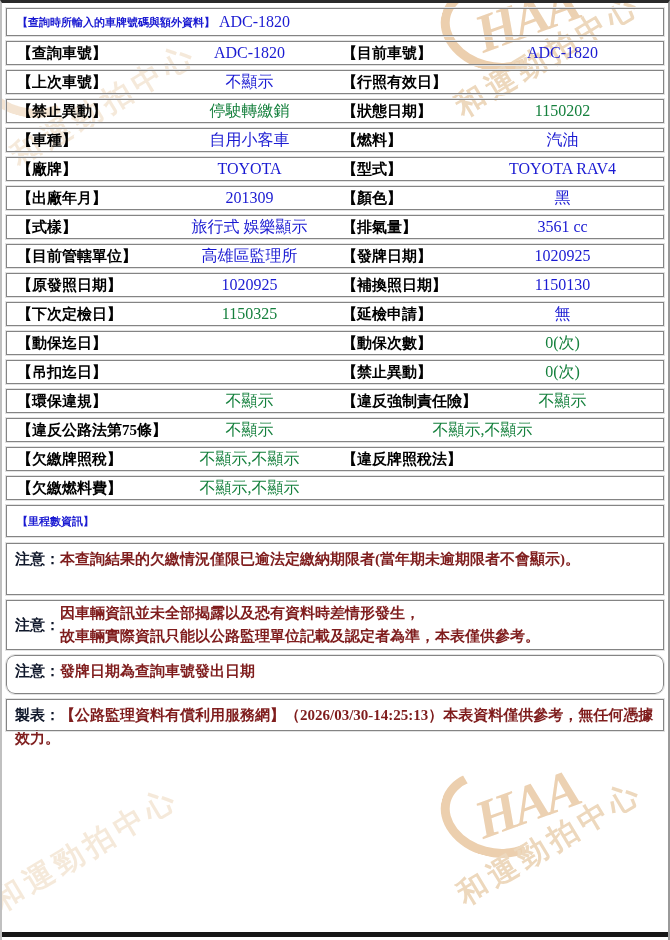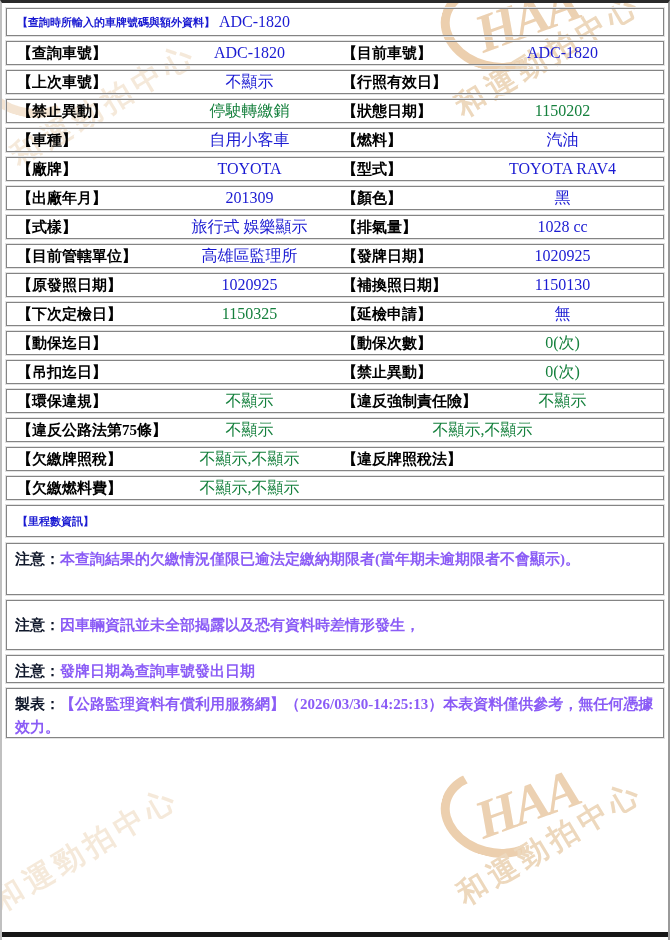--- a/index.html
+++ b/index.html
@@ -41,21 +41,21 @@
   .lbl{ font-weight:bold; color:#000; font-size:15px; white-space:nowrap; }
   .val{ font-size:16px; white-space:nowrap; }
   .val[data-color="blue"]{ color:#1a1ad2; }
   .val[data-color="red"]{ color:#15803d; }
   .c1{ width:140px; }
   .c2{ width:185px; text-align:center; }
   .c3{ width:160px; }
   .c4{ flex:1; text-align:center; padding-right:30px; }
   .blue-bold{ color:#1a1ad2; font-weight:bold; font-size:11px; }
   .note-prefix{ color:#0f172a; font-weight:bold; }
-  .note-text{ color:#8b5cf6; font-weight:bold; }
+  .note-text{ color:#7f1d1d; font-weight:bold; }
   .note-flex{ display:flex; }
   .note-flex .note-body{ flex:1; }
   .bottom-bar{
     position:absolute; left:0; right:0; bottom:3px; height:5px;
     background:#161616; z-index:2;
   }
 </style>
 </head>
 <body>
 
@@ -117,21 +117,21 @@
   <div class="row data-row">
     <span class="lbl c1">【出廠年月】</span>
     <span class="val c2" data-color="blue">201309</span>
     <span class="lbl c3">【顏色】</span>
     <span class="val c4" data-color="blue">黑</span>
   </div>
   <div class="row data-row">
     <span class="lbl c1">【式樣】</span>
     <span class="val c2" data-color="blue">旅行式 娛樂顯示</span>
     <span class="lbl c3">【排氣量】</span>
-    <span class="val c4" data-color="blue">1028 cc</span>
+    <span class="val c4" data-color="blue">3561 cc</span>
   </div>
   <div class="row data-row">
     <span class="lbl c1">【目前管轄單位】</span>
     <span class="val c2" data-color="blue">高雄區監理所</span>
     <span class="lbl c3">【發牌日期】</span>
     <span class="val c4" data-color="blue">1020925</span>
   </div>
   <div class="row data-row">
     <span class="lbl c1">【原發照日期】</span>
     <span class="val c2" data-color="blue">1020925</span>
@@ -184,24 +184,25 @@
     <span class="blue-bold">【里程數資訊】</span>
   </div>
 
   <div class="row note-row" style="height:52px; margin-top:6px;">
     <span class="note-prefix">注意：</span><span class="note-text">本查詢結果的欠繳情況僅限已逾法定繳納期限者(當年期未逾期限者不會顯示)。</span>
   </div>
   <div class="row note-row note-flex" style="height:50px;">
     <span class="note-prefix">注意：</span>
     <div class="note-body">
       <div class="note-text">因車輛資訊並未全部揭露以及恐有資料時差情形發生，</div>
+      <div class="note-text">故車輛實際資訊只能以公路監理單位記載及認定者為準，本表僅供參考。</div>
     </div>
   </div>
-  <div class="row note-row" style="height:28px;">
+  <div class="row note-row" style="height:39px;border-radius:9px;">
     <span class="note-prefix">注意：</span><span class="note-text">發牌日期為查詢車號發出日期</span>
   </div>
 
-  <div class="row note-row" style="height:50px;font-family:Liberation Serif, serif;">
+  <div class="row note-row" style="height:32px;font-family:Liberation Serif, serif;">
     <span class="note-prefix">製表：</span><span class="note-text">【公路監理資料有償利用服務網】（2026/03/30-14:25:13）本表資料僅供參考，無任何憑據效力。</span>
   </div>
 
   <div class="bottom-bar"></div>
 </div>
 
 </body></html>

